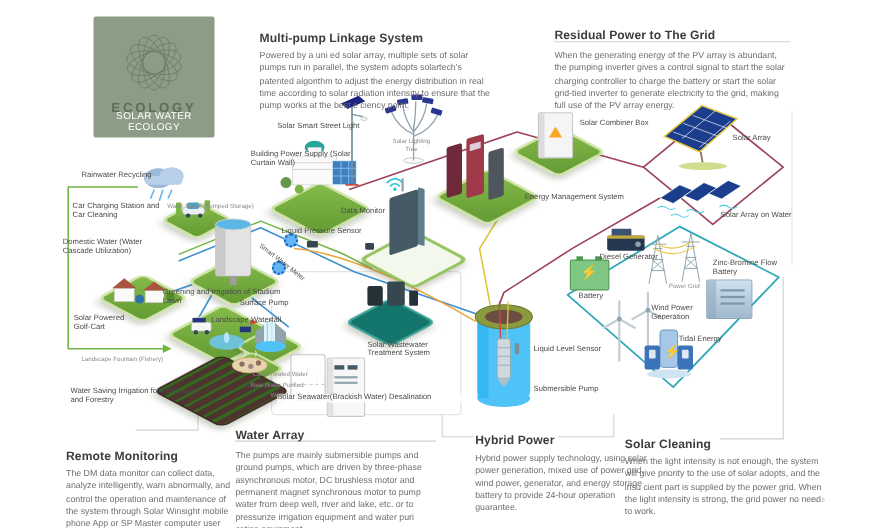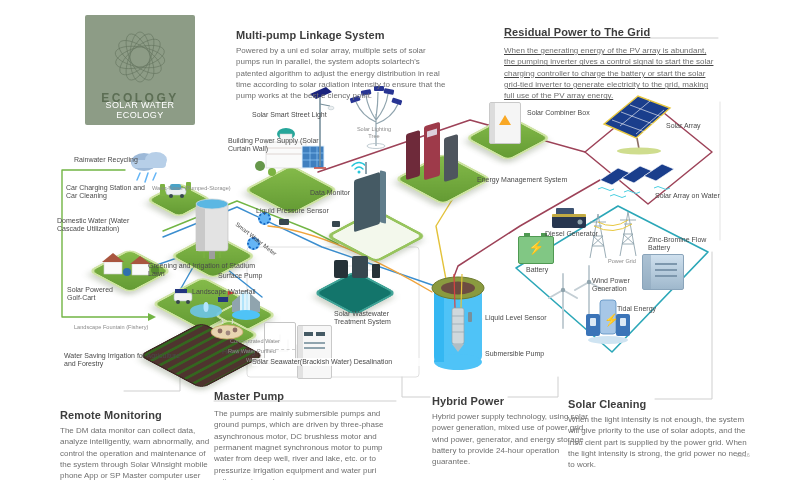--- a/index.html
+++ b/index.html
@@ -96,31 +96,31 @@
     </g>
   </svg>
   <div class="logo-brand">ECOLOGY</div>
   <div class="logo-tag">SOLAR WATER ECOLOGY</div>
 </div>
 
 <div class="abs" style="left:236px;top:29px;width:212px;z-index:20;">
   <div class="h-title">Multi-pump Linkage System</div>
   <div class="h-body">Powered by a uni ed solar array, multiple sets of solar pumps run in parallel, the system adopts solartech's patented algorithm to adjust the energy distribution in real time according to solar radiation intensity to ensure that the pump works at the best e ciency point.</div>
 </div>
-<div class="abs" style="left:504px;top:26px;width:214px;z-index:20;text-decoration:underline;">
+<div class="abs" style="left:504px;top:26px;width:214px;z-index:20;">
   <div class="h-title">Residual Power to The Grid</div>
   <div class="h-body" style="margin-top:7px;">When the generating energy of the PV array is abundant, the pumping inverter gives a control signal to start the solar charging controller to charge the battery or start the solar grid-tied inverter to generate electricity to the grid, making full use of the PV array energy.</div>
 </div>
 
 <div class="abs" style="left:60px;top:409px;width:152px;z-index:20;">
   <div class="h-title">Remote Monitoring</div>
   <div class="h-body">The DM data monitor can collect data, analyze intelligently, warn abnormally, and control the operation and maintenance of the system through Solar Winsight mobile phone App or SP Master computer user platform.</div>
 </div>
 <div class="abs" style="left:214px;top:390px;width:184px;z-index:20;">
-  <div class="h-title">Master Pump</div>
+  <div class="h-title">Water Array</div>
   <div class="h-body" style="margin-top:6px;">The pumps are mainly submersible pumps and ground pumps, which are driven by three-phase asynchronous motor, DC brushless motor and permanent magnet synchronous motor to pump water from deep well, river and lake, etc. or to pressurize irrigation equipment and water puri cation equipment.</div>
 </div>
 <div class="abs" style="left:432px;top:395px;width:160px;z-index:20;">
   <div class="h-title">Hybrid Power</div>
   <div class="h-body">Hybrid power supply technology, using solar power generation, mixed use of power grid, wind power, generator, and energy storage battery to provide 24-hour operation guarantee.</div>
 </div>
 <div class="abs" style="left:568px;top:398px;width:186px;z-index:20;">
   <div class="h-title">Solar Cleaning</div>
   <div class="h-body">When the light intensity is not enough, the system will give priority to the use of solar adopts, and the insu cient part is supplied by the power grid. When the light intensity is strong, the grid power no need to work.</div>
 </div>

